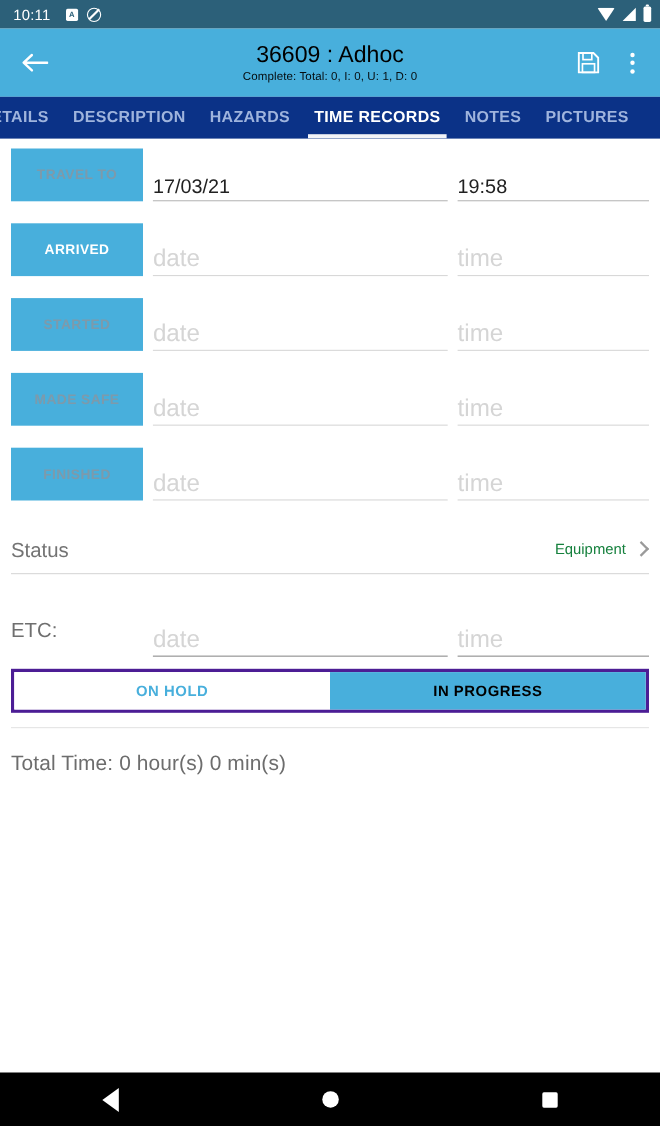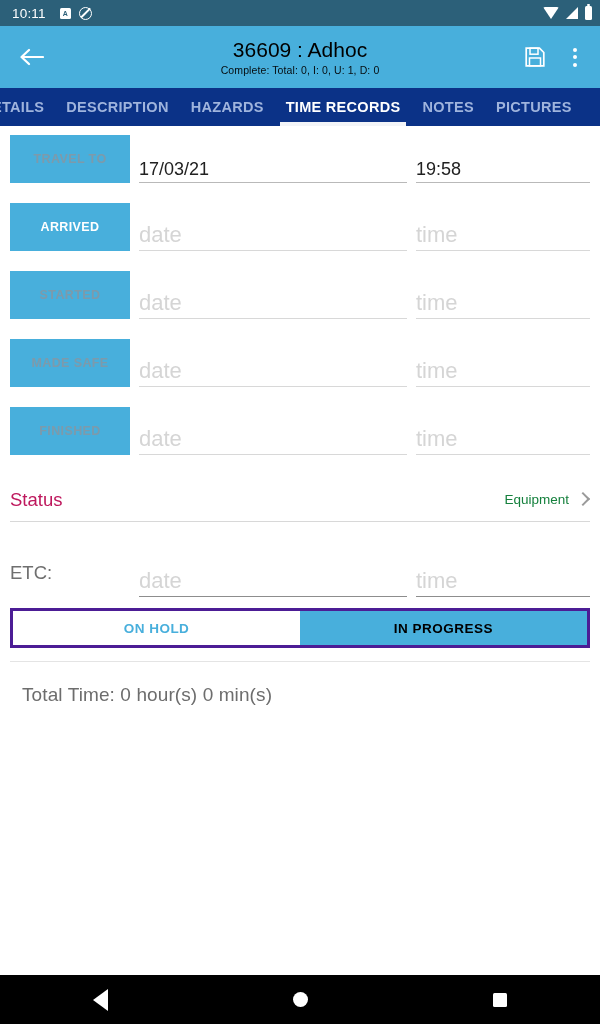--- a/index.html
+++ b/index.html
@@ -108,21 +108,21 @@
     height:1px; background:#d8d8d8;
   }
   .field.filled .ul{ background:#b9b9b9; }
   .field.etc .ul{ background:#8d8d8d; }
 
   
   .status-row{
     margin-top:12px; height:44px; display:flex; align-items:center;
     border-bottom:1px solid #d8d8d8; padding:0 2px 0 0;
   }
-  .status-label{ font-size:18.5px; color:#be185d; }
+  .status-label{ font-size:18.5px; color:#737373; }
   .status-right{ margin-left:auto; display:flex; align-items:center; gap:9px; cursor:pointer;}
   .status-value{ font-size:13.5px; color:#15803d; }
   .chev{
     width:10px;height:10px;border-right:2px solid #9a9a9a;border-top:2px solid #9a9a9a;
     transform:rotate(45deg); margin-bottom:1px;
   }
 
   
   .etc-row{ display:flex; align-items:flex-start; height:62px; margin-top:18px; }
   .etc-label{ width:120px; font-size:18.5px; color:#6f6f6f; padding-top:22px; flex:0 0 auto;}
@@ -136,21 +136,21 @@
   .tg{
     flex:1; display:flex; align-items:center; justify-content:center;
     font-size:13.5px; font-weight:bold; letter-spacing:.5px; cursor:pointer;
   }
   .tg.off{ background:#ffffff; color:#48afdc; }
   .tg.on{ background:#48afdc; color:#000000; }
 
   .divider{ height:1px; background:#e4e4e4; margin-top:13px; }
 
   .total-time{
-    font-size:19px; color:#6d6d6d; padding:22px 0 0 0; letter-spacing:.1px;margin-left:12px;
+    font-size:19px; color:#6d6d6d; padding:22px 0 0 0; letter-spacing:.1px;
   }
 
   
   .navbar{
     position:absolute; left:0; bottom:0; width:600px; height:49px;
     background:#000000; display:flex; align-items:center; justify-content:space-around;
   }
   .nav-back{ width:0;height:0;border-top:11px solid transparent;border-bottom:11px solid transparent;border-right:15px solid #ffffff;cursor:pointer;}
   .nav-home{ width:15px;height:15px;background:#ffffff;border-radius:50%;cursor:pointer;}
   .nav-recent{ width:14px;height:14px;background:#ffffff;border-radius:1.5px;cursor:pointer;}

